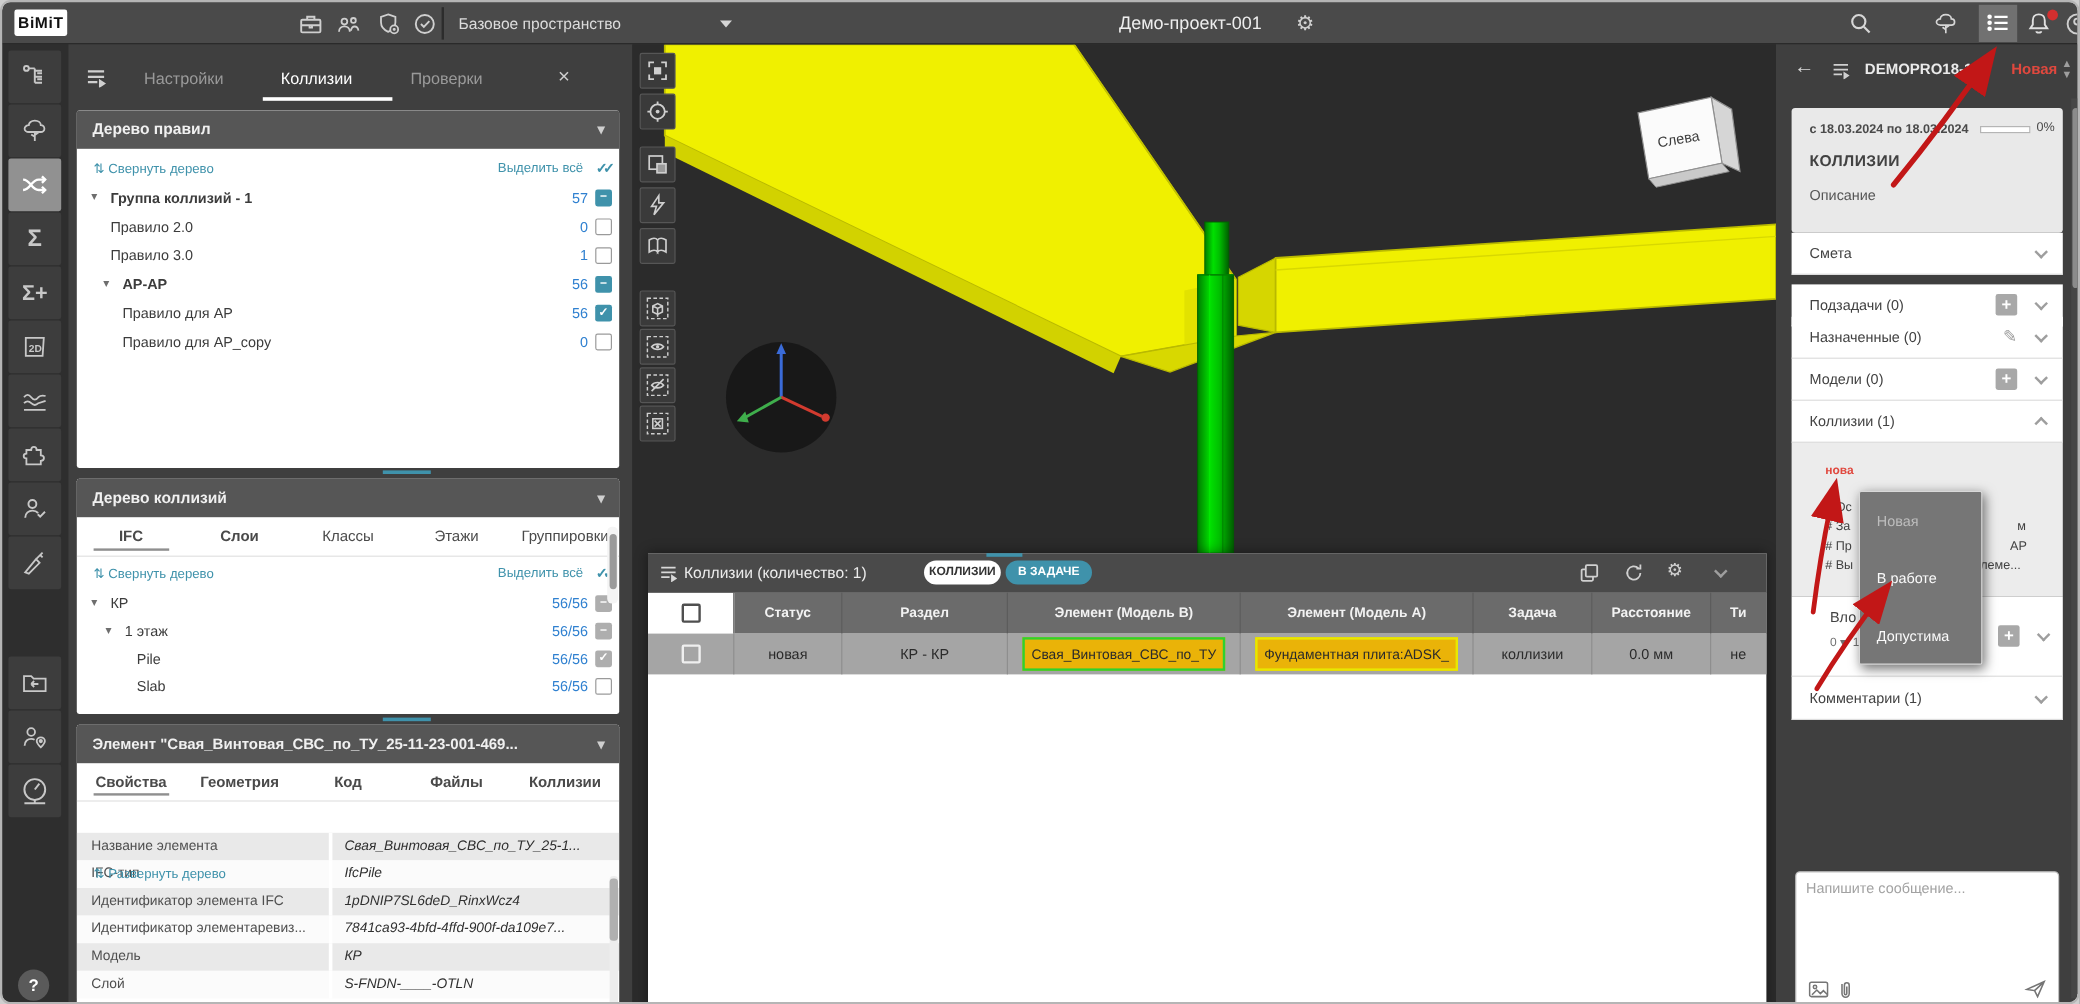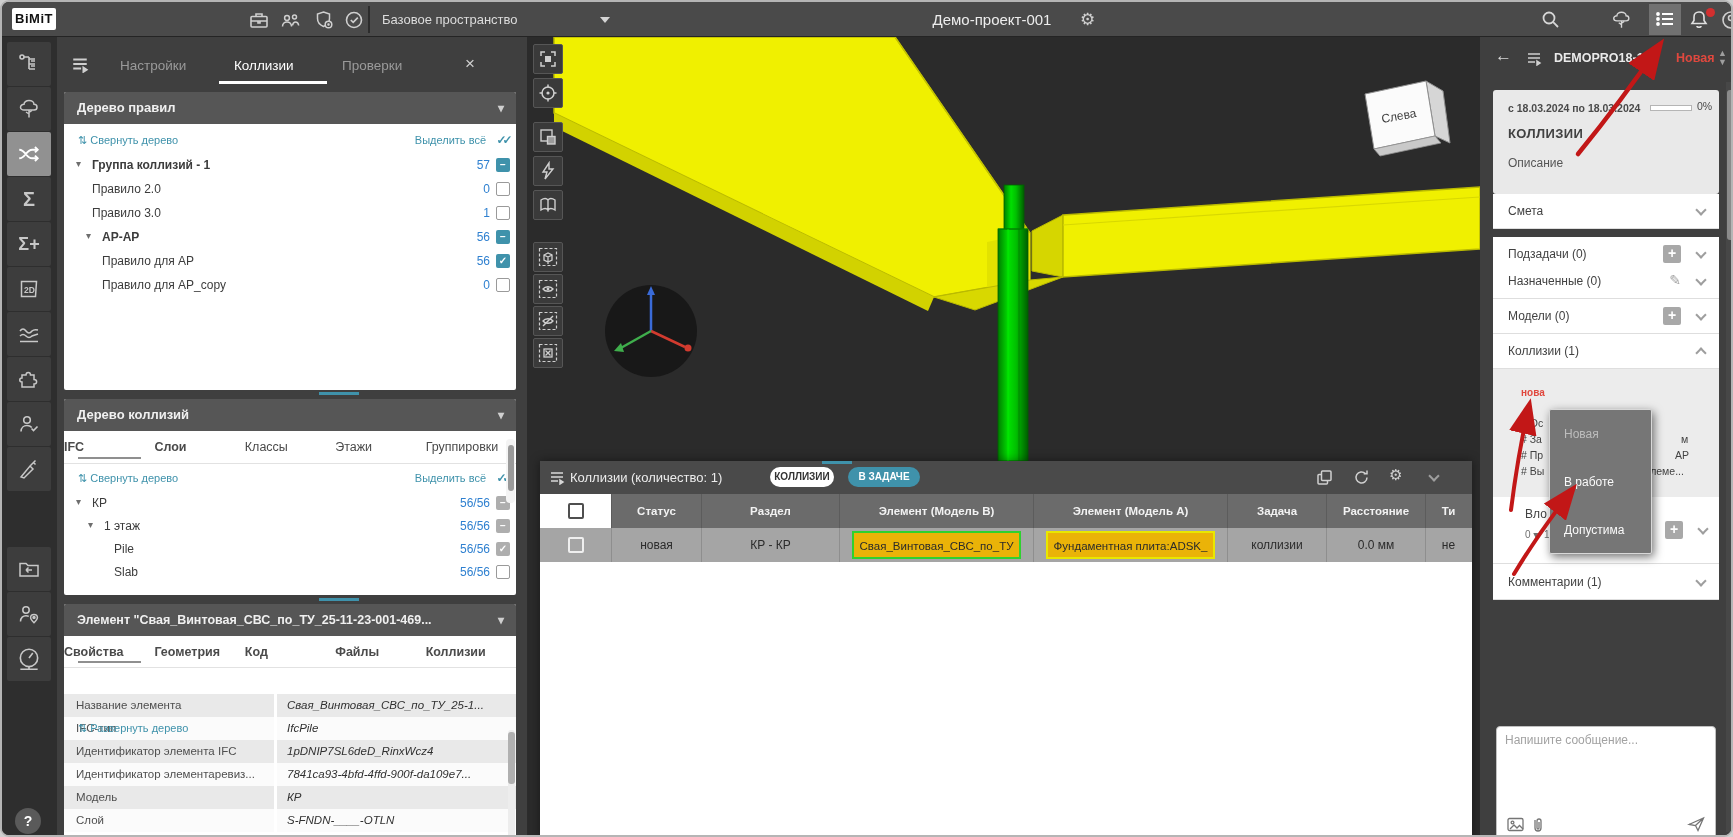--- a/index.html
+++ b/index.html
@@ -42,21 +42,21 @@
   .trow { position:relative; height:24px; font-size:12px; color:#3c3c3c; }
   .trow .lbl { position:absolute; top:4px; white-space:nowrap;}
   .trow .cnt { position:absolute; right:26px; top:4px; color:#2f80d0; }
   .trow .exp { position:absolute; top:4px; color:#6e6e6e; font-size:10px;}
   .cb { position:absolute; right:6px; top:4px; width:14px; height:14px; border-radius:2px;
         font-size:10px; line-height:14px; text-align:center; color:#fff; font-weight:bold;}
   .cb.teal { background:#3f92ab; }
   .cb.gray { background:#aeaeae; }
   .cb.empty { background:#fff; border:1px solid #9a9a9a; }
   .subtabs { display:flex; height:33px; border-bottom:1px solid #e2e2e2; position:relative;}
-  .subtabs > div { flex:1; text-align:left; line-height:33px; font-size:12.5px; color:#4a4a4a; font-weight:bold; position:relative;}
+  .subtabs > div { flex:1; text-align:center; line-height:33px; font-size:12.5px; color:#4a4a4a; font-weight:bold; position:relative;}
   .subtabs .u { position:absolute; left:15%; right:15%; bottom:4px; height:2px; background:#8f8f8f; }
   .divider-handle { position:absolute; width:40px; height:3px; background:#3f92ab; left:262px; }
   .prow { display:flex; height:23px; font-size:11.5px; line-height:23px; }
   .prow .k { width:210px; padding-left:12px; color:#4f4f4f; white-space:nowrap; overflow:hidden;}
   .prow .v { flex:1; padding-left:10px; color:#303030; border-left:3px solid #fff; white-space:nowrap; overflow:hidden;font-style:italic;}
   .prow.odd { background:#e9e9e9; }
   .prow.even { background:#fbfbfb; }
 
   
   .viewport { position:absolute; left:525px; top:35px; width:953px; height:802px; background:#2b2b2b; overflow:hidden; }
@@ -508,21 +508,21 @@
     <div class="abs" style="left:282px; top:0; width:30px; height:3px; background:#3f92ab; z-index:2;"></div>
     <div class="ct-title">
       <span class="abs" style="left:9px; top:8px;">
         <svg width="16" height="16" viewBox="0 0 16 16" fill="none" stroke="#d8d8d8" stroke-width="1.5">
           <path d="M2 4h12M2 8h12M2 12h7"></path>
             <path d="M11 11l3 2-3 2z" fill="#d8d8d8"></path>
         </svg>
       </span>
       <span class="abs" style="left:30px; top:0; line-height:33px; font-size:13px;">Коллизии (количество: 1)</span>
       <span class="pill" style="left:230px; width:64px; background:#fff; color:#333;">КОЛЛИЗИИ</span>
-      <span class="pill" style="left:298px; width:72px; background:#3f92ab; color:#fff;margin-left:10px;">В ЗАДАЧЕ</span>
+      <span class="pill" style="left:298px; width:72px; background:#3f92ab; color:#fff;">В ЗАДАЧЕ</span>
       <span class="abs" style="left:776px; top:8px;">
         <svg width="17" height="17" viewBox="0 0 17 17" fill="none" stroke="#d0d0d0" stroke-width="1.5">
           <rect x="5.5" y="2" width="9.5" height="9.5" rx="1"></rect>
             <path d="M11.5 11.5V14a1 1 0 0 1-1 1H3a1 1 0 0 1-1-1V6.5a1 1 0 0 1 1-1h2.5"></path>
         </svg>
       </span>
       <span class="abs" style="left:813px; top:8px;">
         <svg width="17" height="17" viewBox="0 0 17 17" fill="none" stroke="#d0d0d0" stroke-width="1.5">
           <path d="M14 8.5a5.5 5.5 0 1 1-1.6-3.9"></path>
             <path d="M14 1.5v3.3h-3.3"></path>

